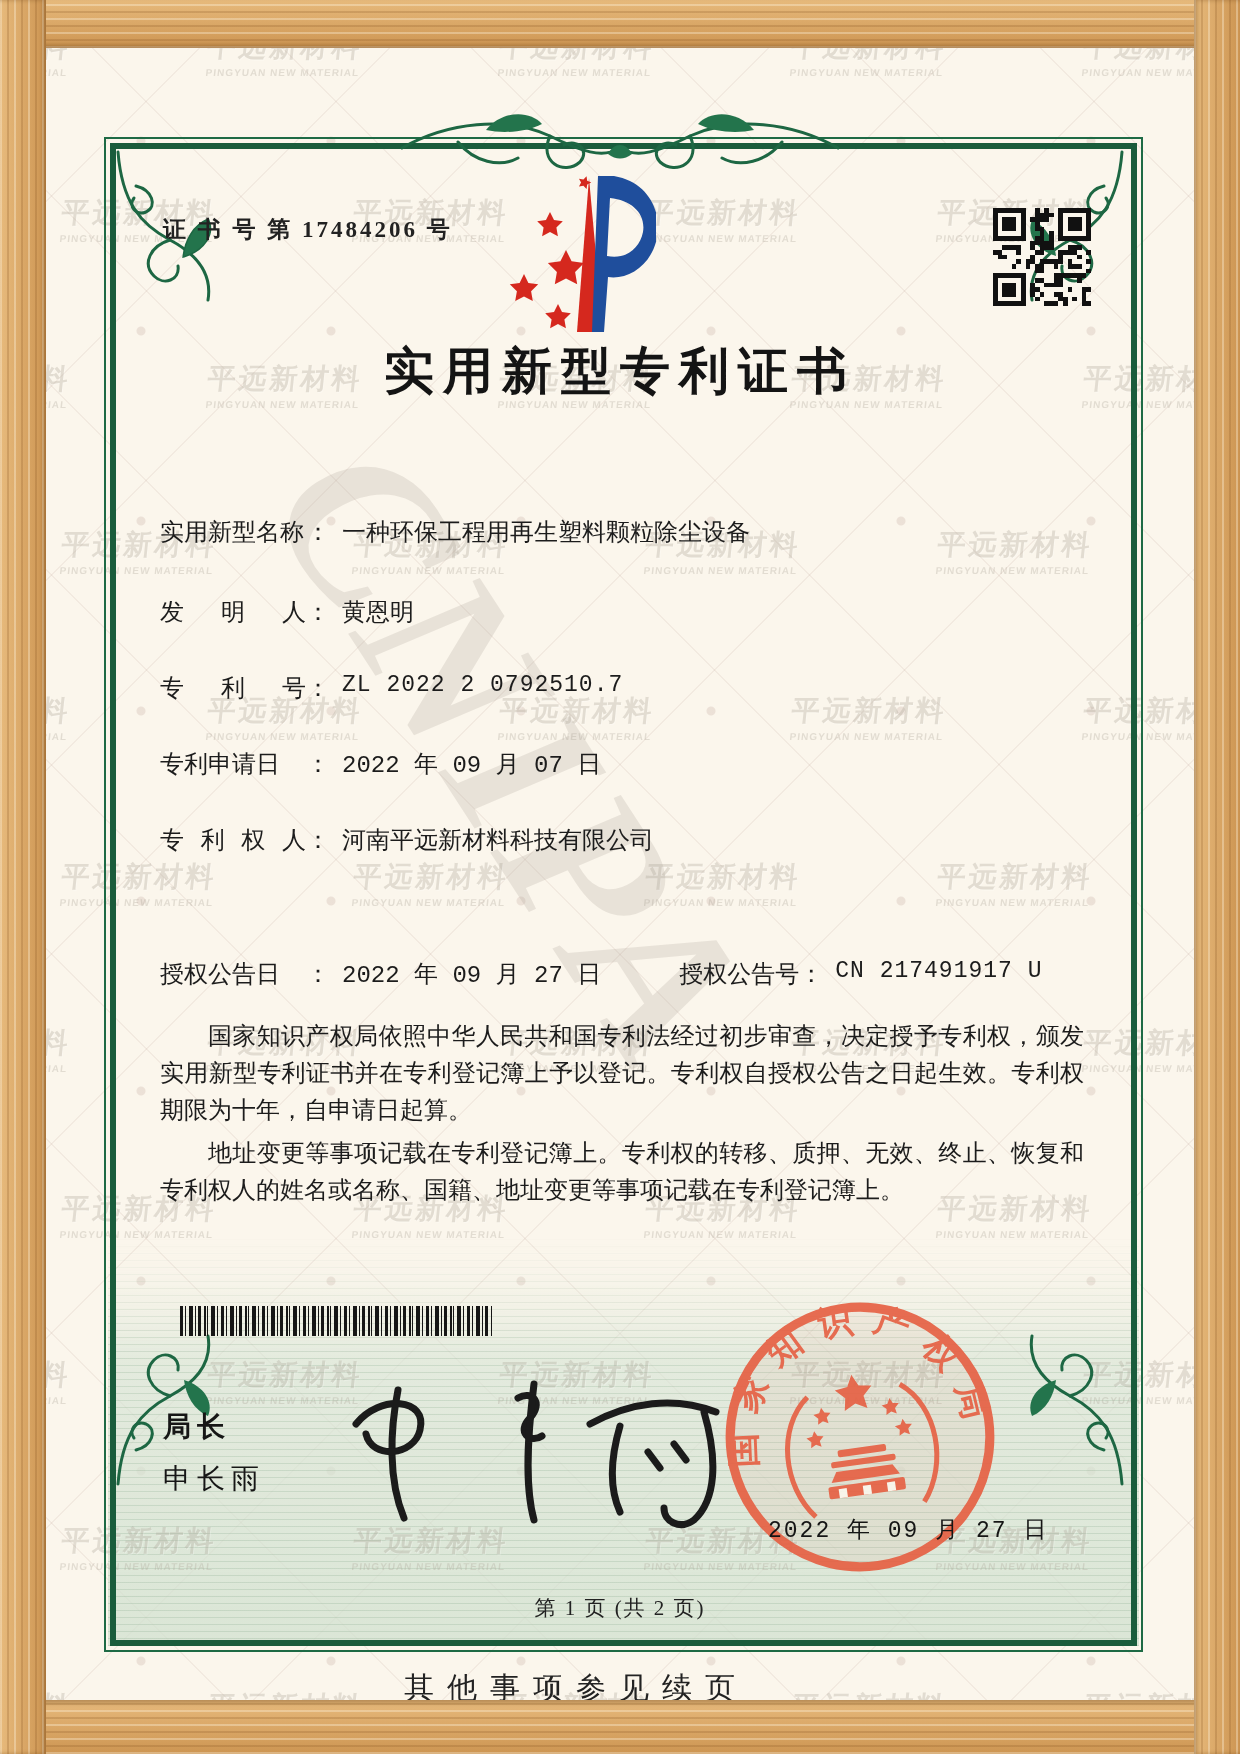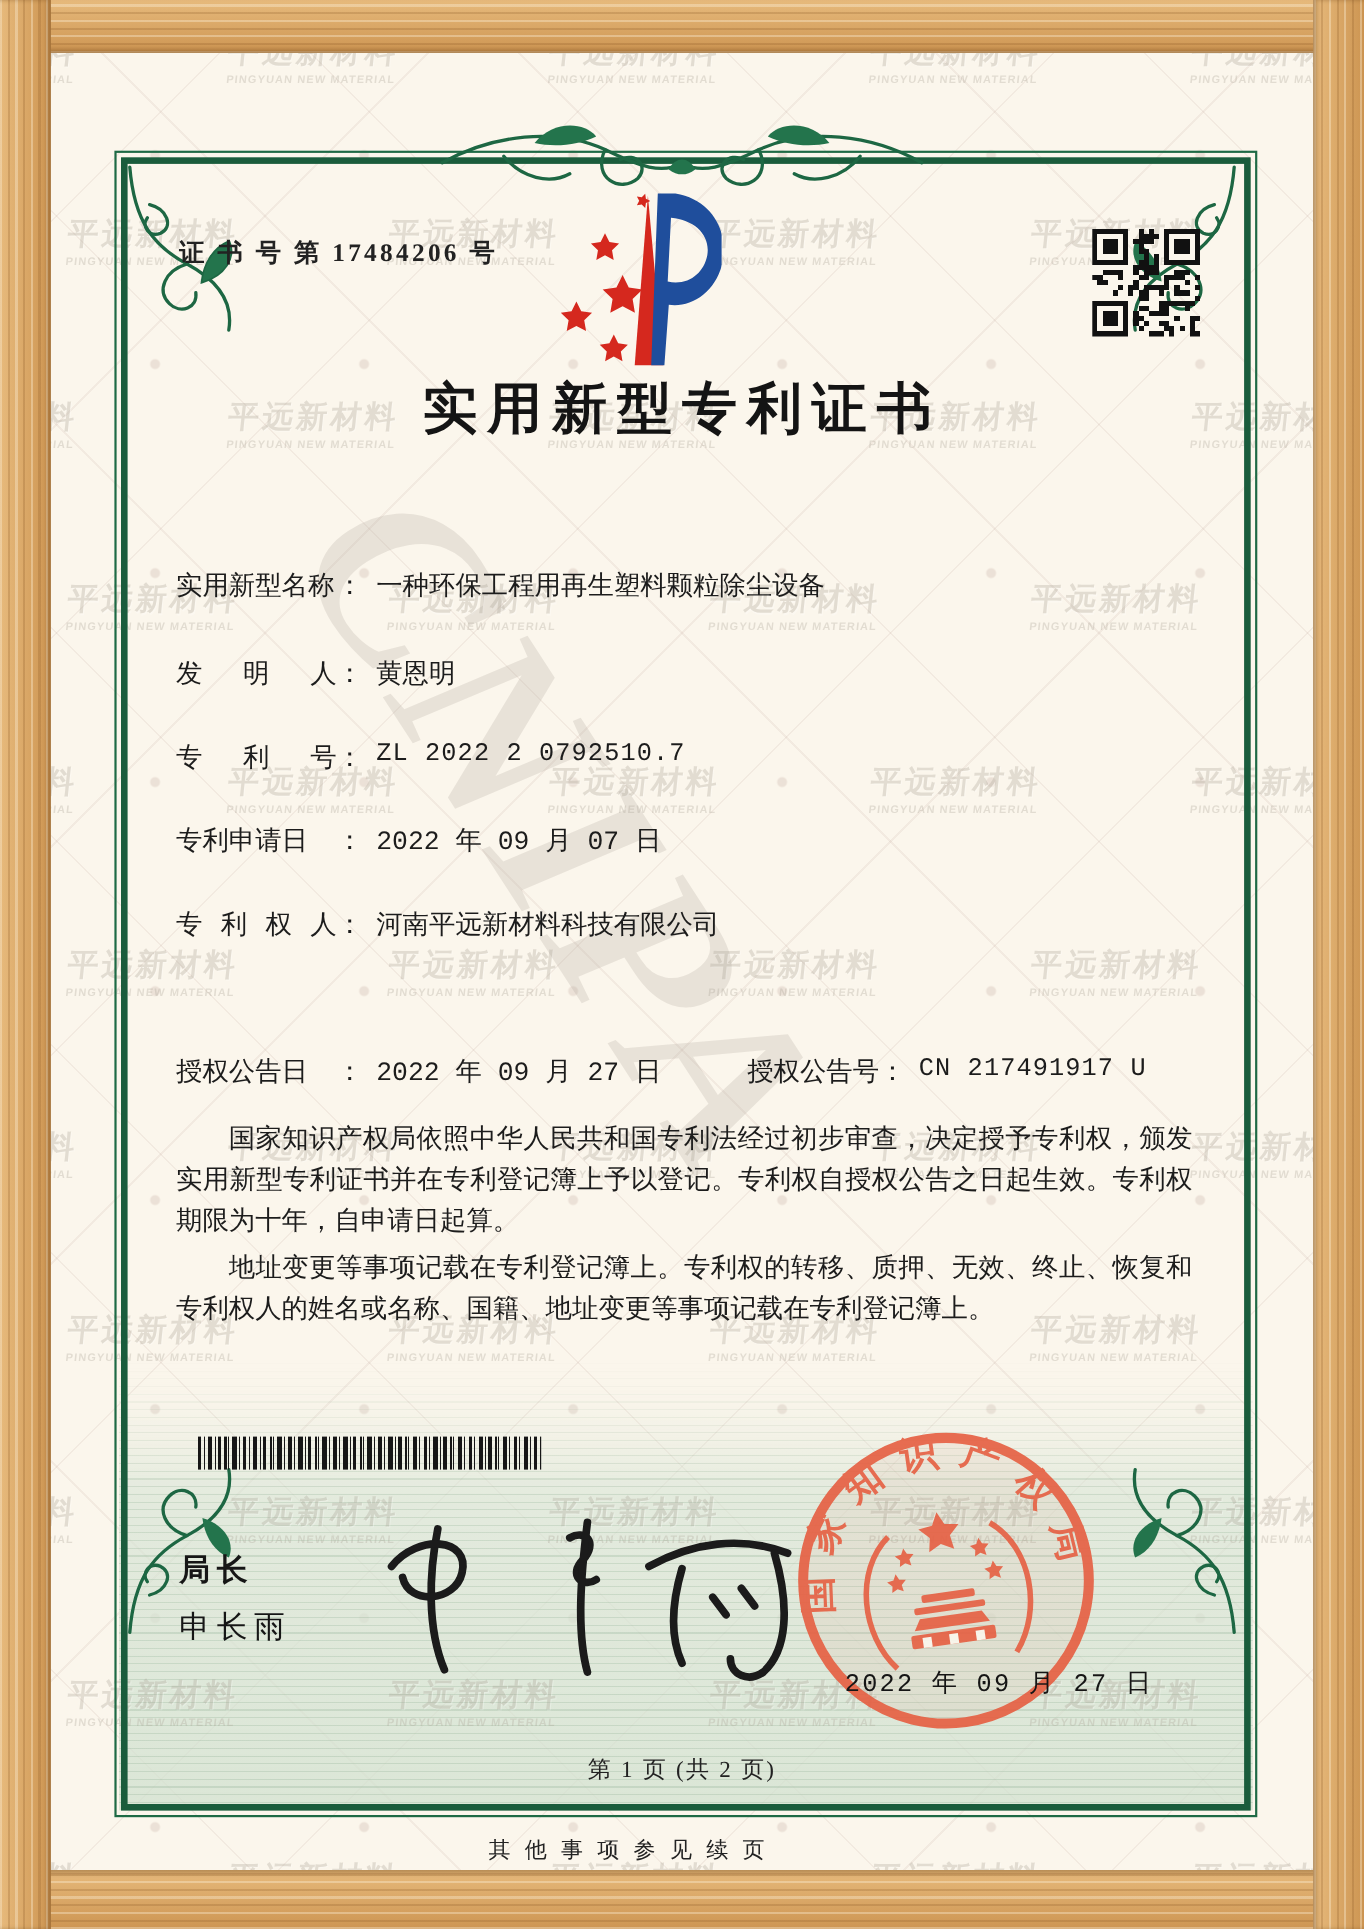--- a/index.html
+++ b/index.html
@@ -98,21 +98,21 @@
   .signature{position:absolute;left:322px;top:1368px;width:440px;height:180px;}
 
   .seal{position:absolute;left:718px;top:1295px;width:284px;height:284px;opacity:.90;
     transform:rotate(-8deg);}
   .seal-date{position:absolute;left:768px;top:1514px;font-size:23px;color:#151515;
     letter-spacing:2px;white-space:nowrap;font-family:"Liberation Mono","DejaVu Sans Mono",monospace;}
 
   .page-footer{position:absolute;left:0;top:1594px;width:1240px;text-align:center;
     font-size:21px;color:#222;letter-spacing:2px;}
   .continuation{position:absolute;left:0;top:1668px;width:1152px;text-align:center;
-    font-size:20px;color:#222;letter-spacing:13px;}
+    font-size:30px;color:#222;letter-spacing:13px;}
 </style>
 </head>
 <body>
 
 <div class="page">
 
   <div class="lattice"></div>
   <div class="guilloche"></div>
 
   <div id="wm-layer">

